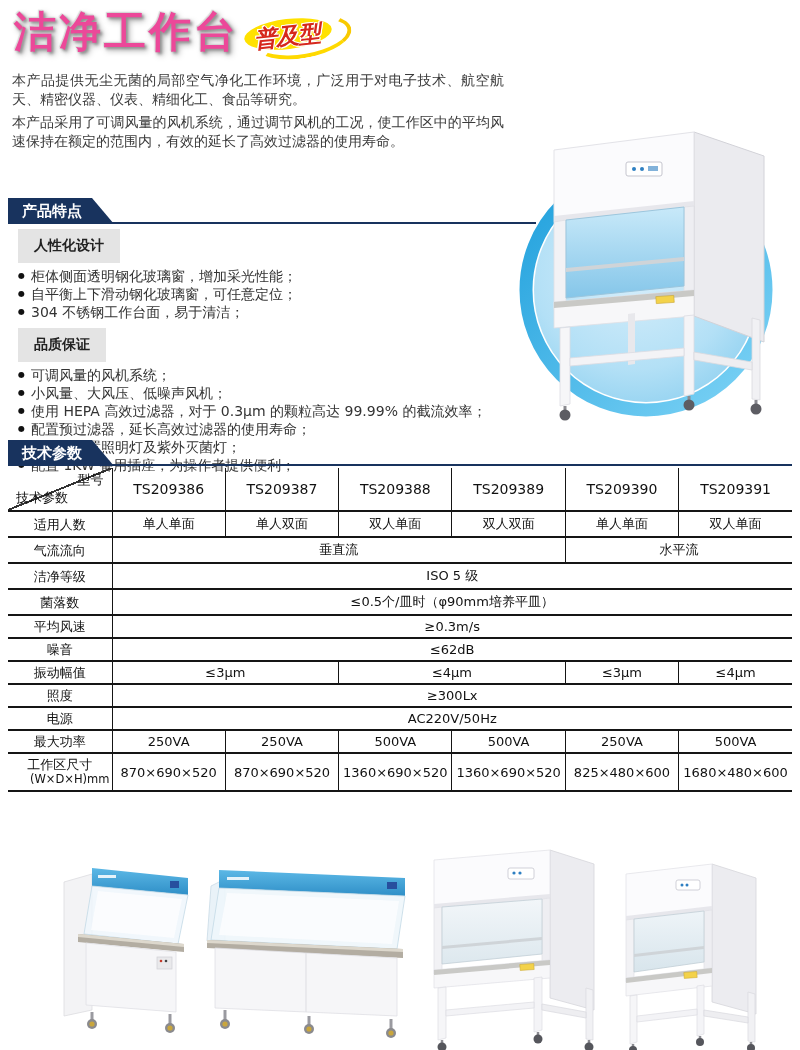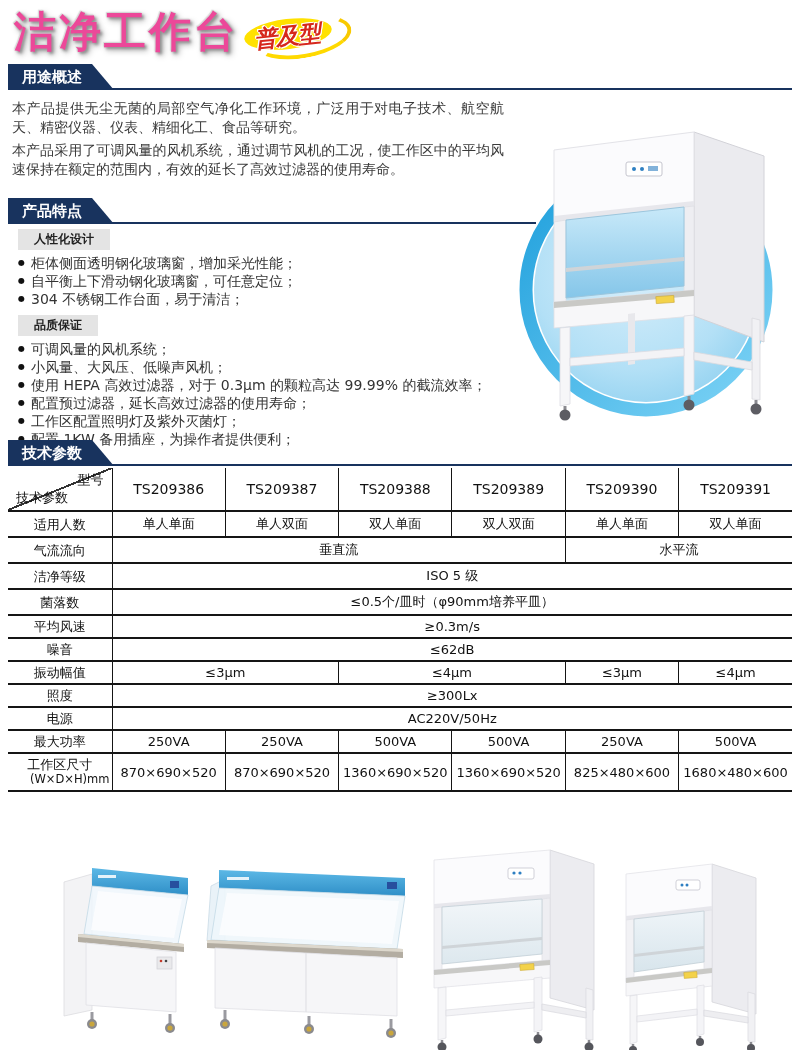--- a/index.html
+++ b/index.html
@@ -43,22 +43,22 @@
   .overview { position:absolute; top:62px; left:8px; width:784px; }
   .overview-text { width:500px; margin-top:9px; }
   .overview-text p { margin:4px; font-size:14px; line-height:19px; color:#3a3a3a; text-align:justify; }
 
   
   .hero { position:absolute; top:100px; left:508px; width:286px; height:328px; margin:0; }
 
   
   .features { position:absolute; top:196px; left:8px; width:528px; }
   .subhead {
-    display:inline-block; background:#e4e4e4; color:#222; font-size:12px; font-weight:bold;
-    padding:2px 16px; margin:5px 0 3px 10px;
+    display:inline-block; background:#e4e4e4; color:#222; font-size:14px; font-weight:bold;
+    padding:8px 16px; margin:5px 0 3px 10px;
   }
   .bullets { margin:1px 0 2px 10px; padding:0; list-style:none; }
   .bullets li { font-size:14px; line-height:18px; color:#333; padding-left:13px; position:relative; }
   .bullets li::before { content:"●"; position:absolute; left:0; top:0; font-size:8px; line-height:18px; color:#111; }
 
   
   .specs { position:absolute; top:438px; left:8px; width:784px; }
   .specs-table { width:100%; border-collapse:collapse; table-layout:fixed; margin-top:2px; border-bottom:2px solid #151515; }
   .specs-table td {
     border-left:1px solid #151515; border-top:2px solid #151515;
@@ -88,23 +88,20 @@
   <header class="title-row">
     <h1 class="page-title">洁净工作台</h1>
     <span class="badge">
       <span class="badge-swoosh"></span>
       <span class="badge-tail"></span>
       <span class="badge-text">普及型</span>
     </span>
   </header>
 
   <section class="overview">
-    <div class="sec-head">
-      <span class="flag">用途概述</span>
-    </div>
     <div class="overview-text">
       <p>本产品提供无尘无菌的局部空气净化工作环境，广泛用于对电子技术、航空航天、精密仪器、仪表、精细化工、食品等研究。</p>
       <p>本产品采用了可调风量的风机系统，通过调节风机的工况，使工作区中的平均风速保持在额定的范围内，有效的延长了高效过滤器的使用寿命。</p>
     </div>
   </section>
 
   <figure class="hero">
     <svg width="286" height="328" viewBox="0 0 286 328">
       <defs>
         <radialGradient id="gIn" cx="45%" cy="40%" r="70%">

